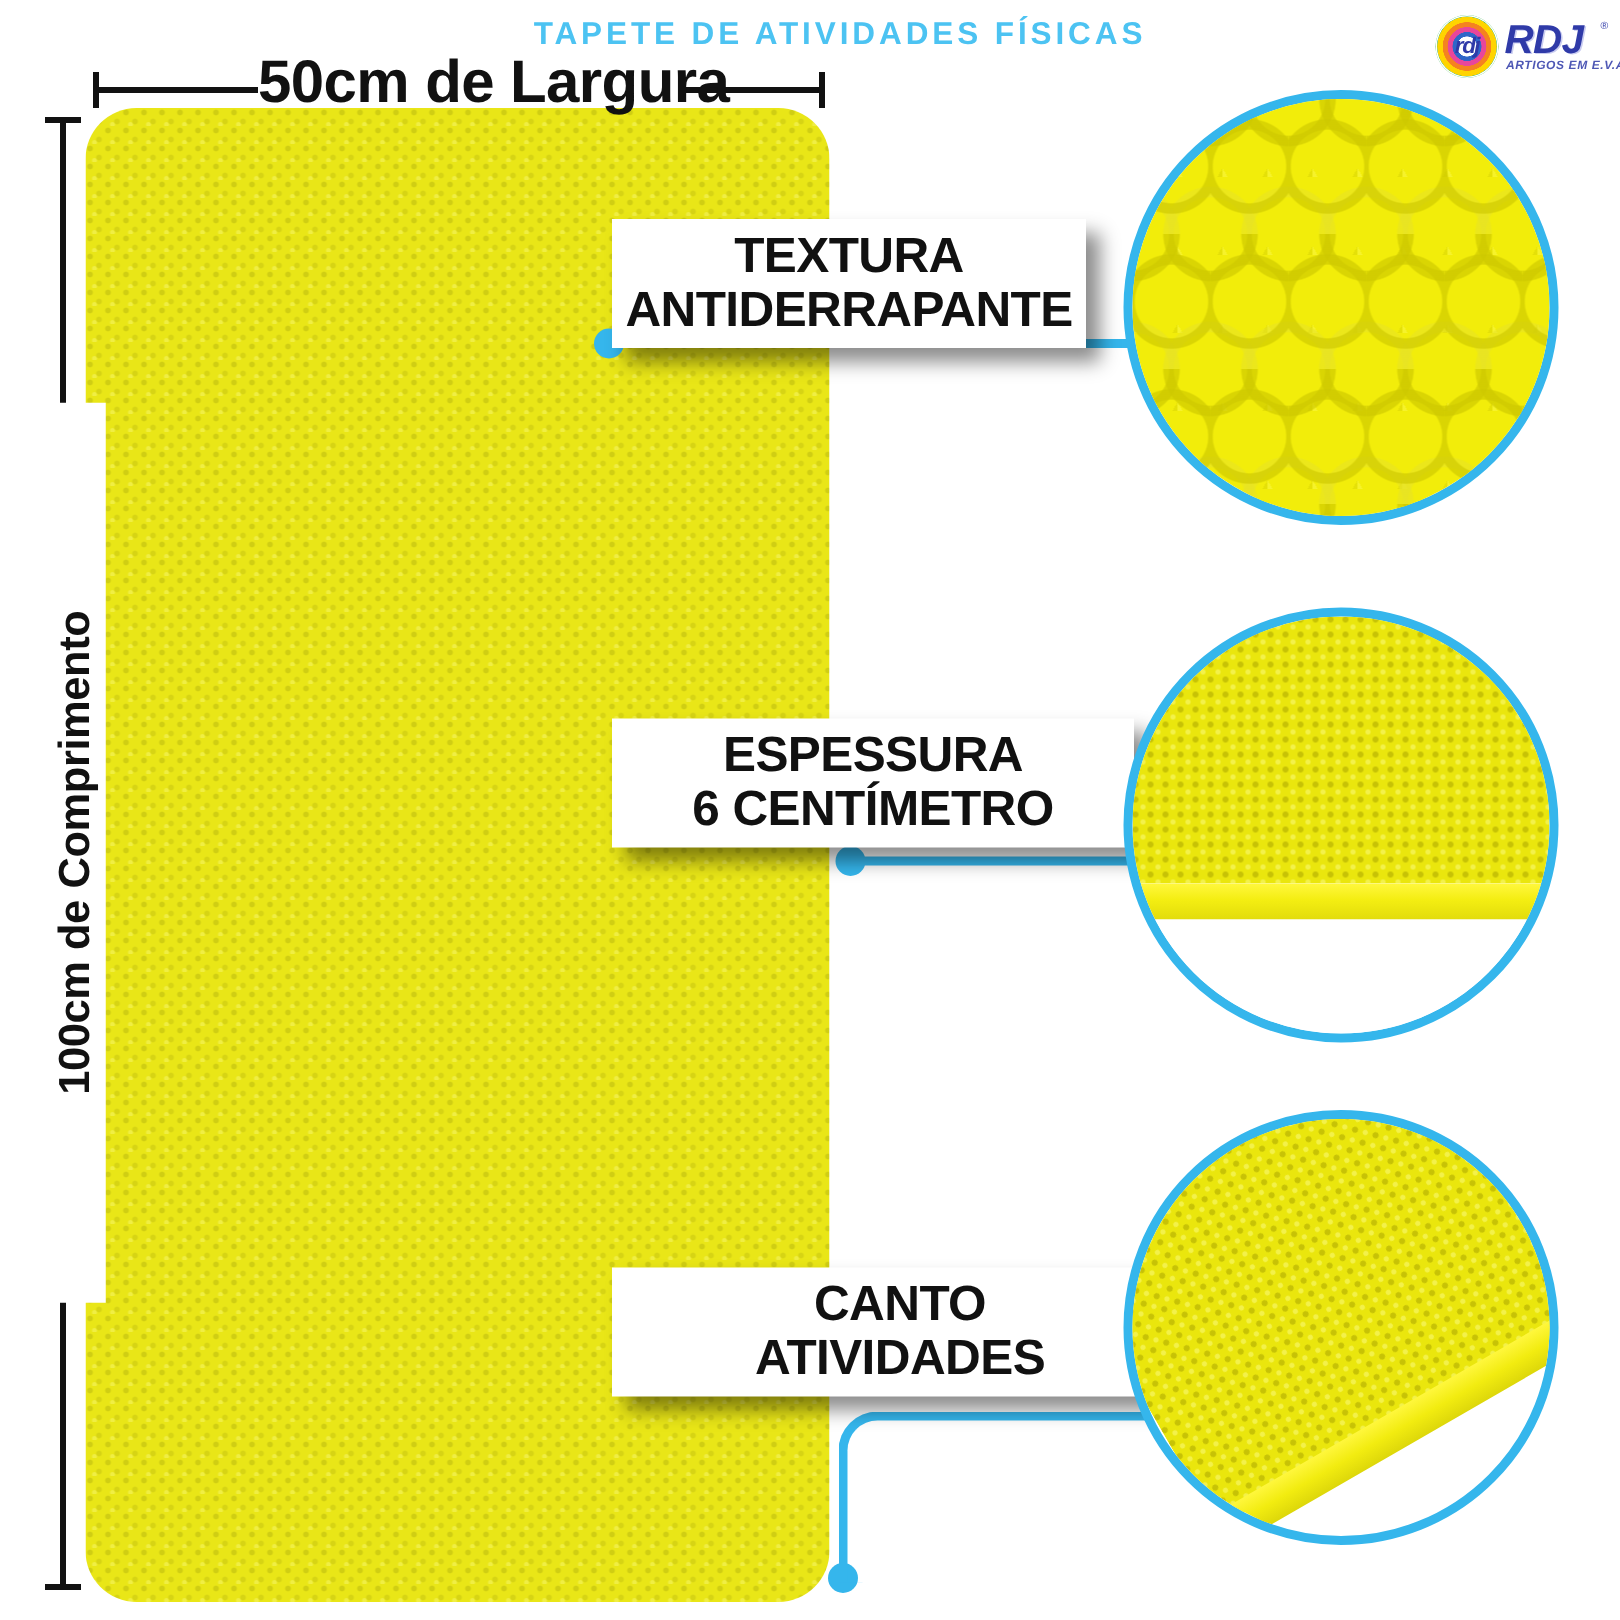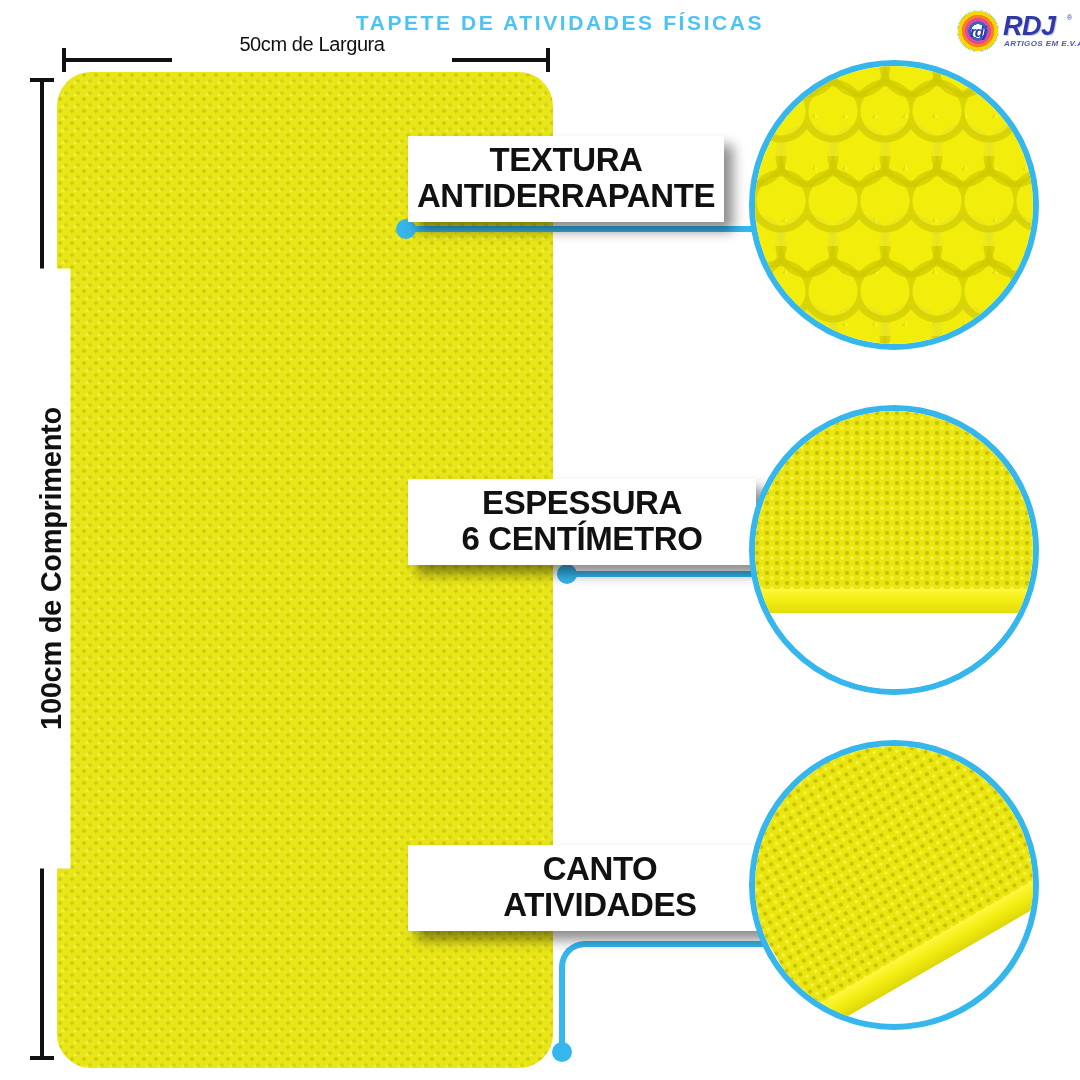--- a/index.html
+++ b/index.html
@@ -135,22 +135,22 @@
     background: #111111;
   }
   .dim-h-cap-l { left: 62px; }
   .dim-h-cap-r { left: 546px; }
   .dim-h-label {
     position: absolute;
     top: 33px;
     left: 172px;
     width: 280px;
     text-align: center;
-    font-size: 20px;
-    font-weight: 400;
+    font-size: 40px;
+    font-weight: 700;
     color: #111111;
     letter-spacing: -0.4px;
     white-space: nowrap;
   }
 
   .dim-v-line {
     position: absolute;
     left: 40px;
     top: 78px;
     width: 4px;
@@ -331,21 +331,21 @@
   <div class="dim-h-cap-r"></div>
   <div class="dim-h-label">50cm de Largura</div>
 
   <div class="dim-v-cap-t"></div>
   <div class="dim-v-line"></div>
   <div class="dim-v-cap-b"></div>
   <div class="dim-v-label">100cm de Comprimento</div>
 
   <div class="conn-dot" style="left:396px; top:219px;"></div>
   <div class="conn-line" style="left:406px; top:226px; width:480px;"></div>
-  <div class="callout" style="left:408px; top:136px; width:316px; height:86px;">
+  <div class="callout" style="left:408px; top:146px; width:316px; height:86px;">
     <div class="callout-line">TEXTURA</div>
     <div class="callout-line">ANTIDERRAPANTE</div>
   </div>
   <div class="circle" style="left:749px; top:60px; width:290px; height:290px;">
     <div class="circle-inner tex-geo"></div>
   </div>
 
   <div class="conn-dot" style="left:557px; top:564px;"></div>
   <div class="conn-line" style="left:567px; top:571px; width:320px;"></div>
   <div class="callout" style="left:408px; top:479px; width:348px; height:86px;">

